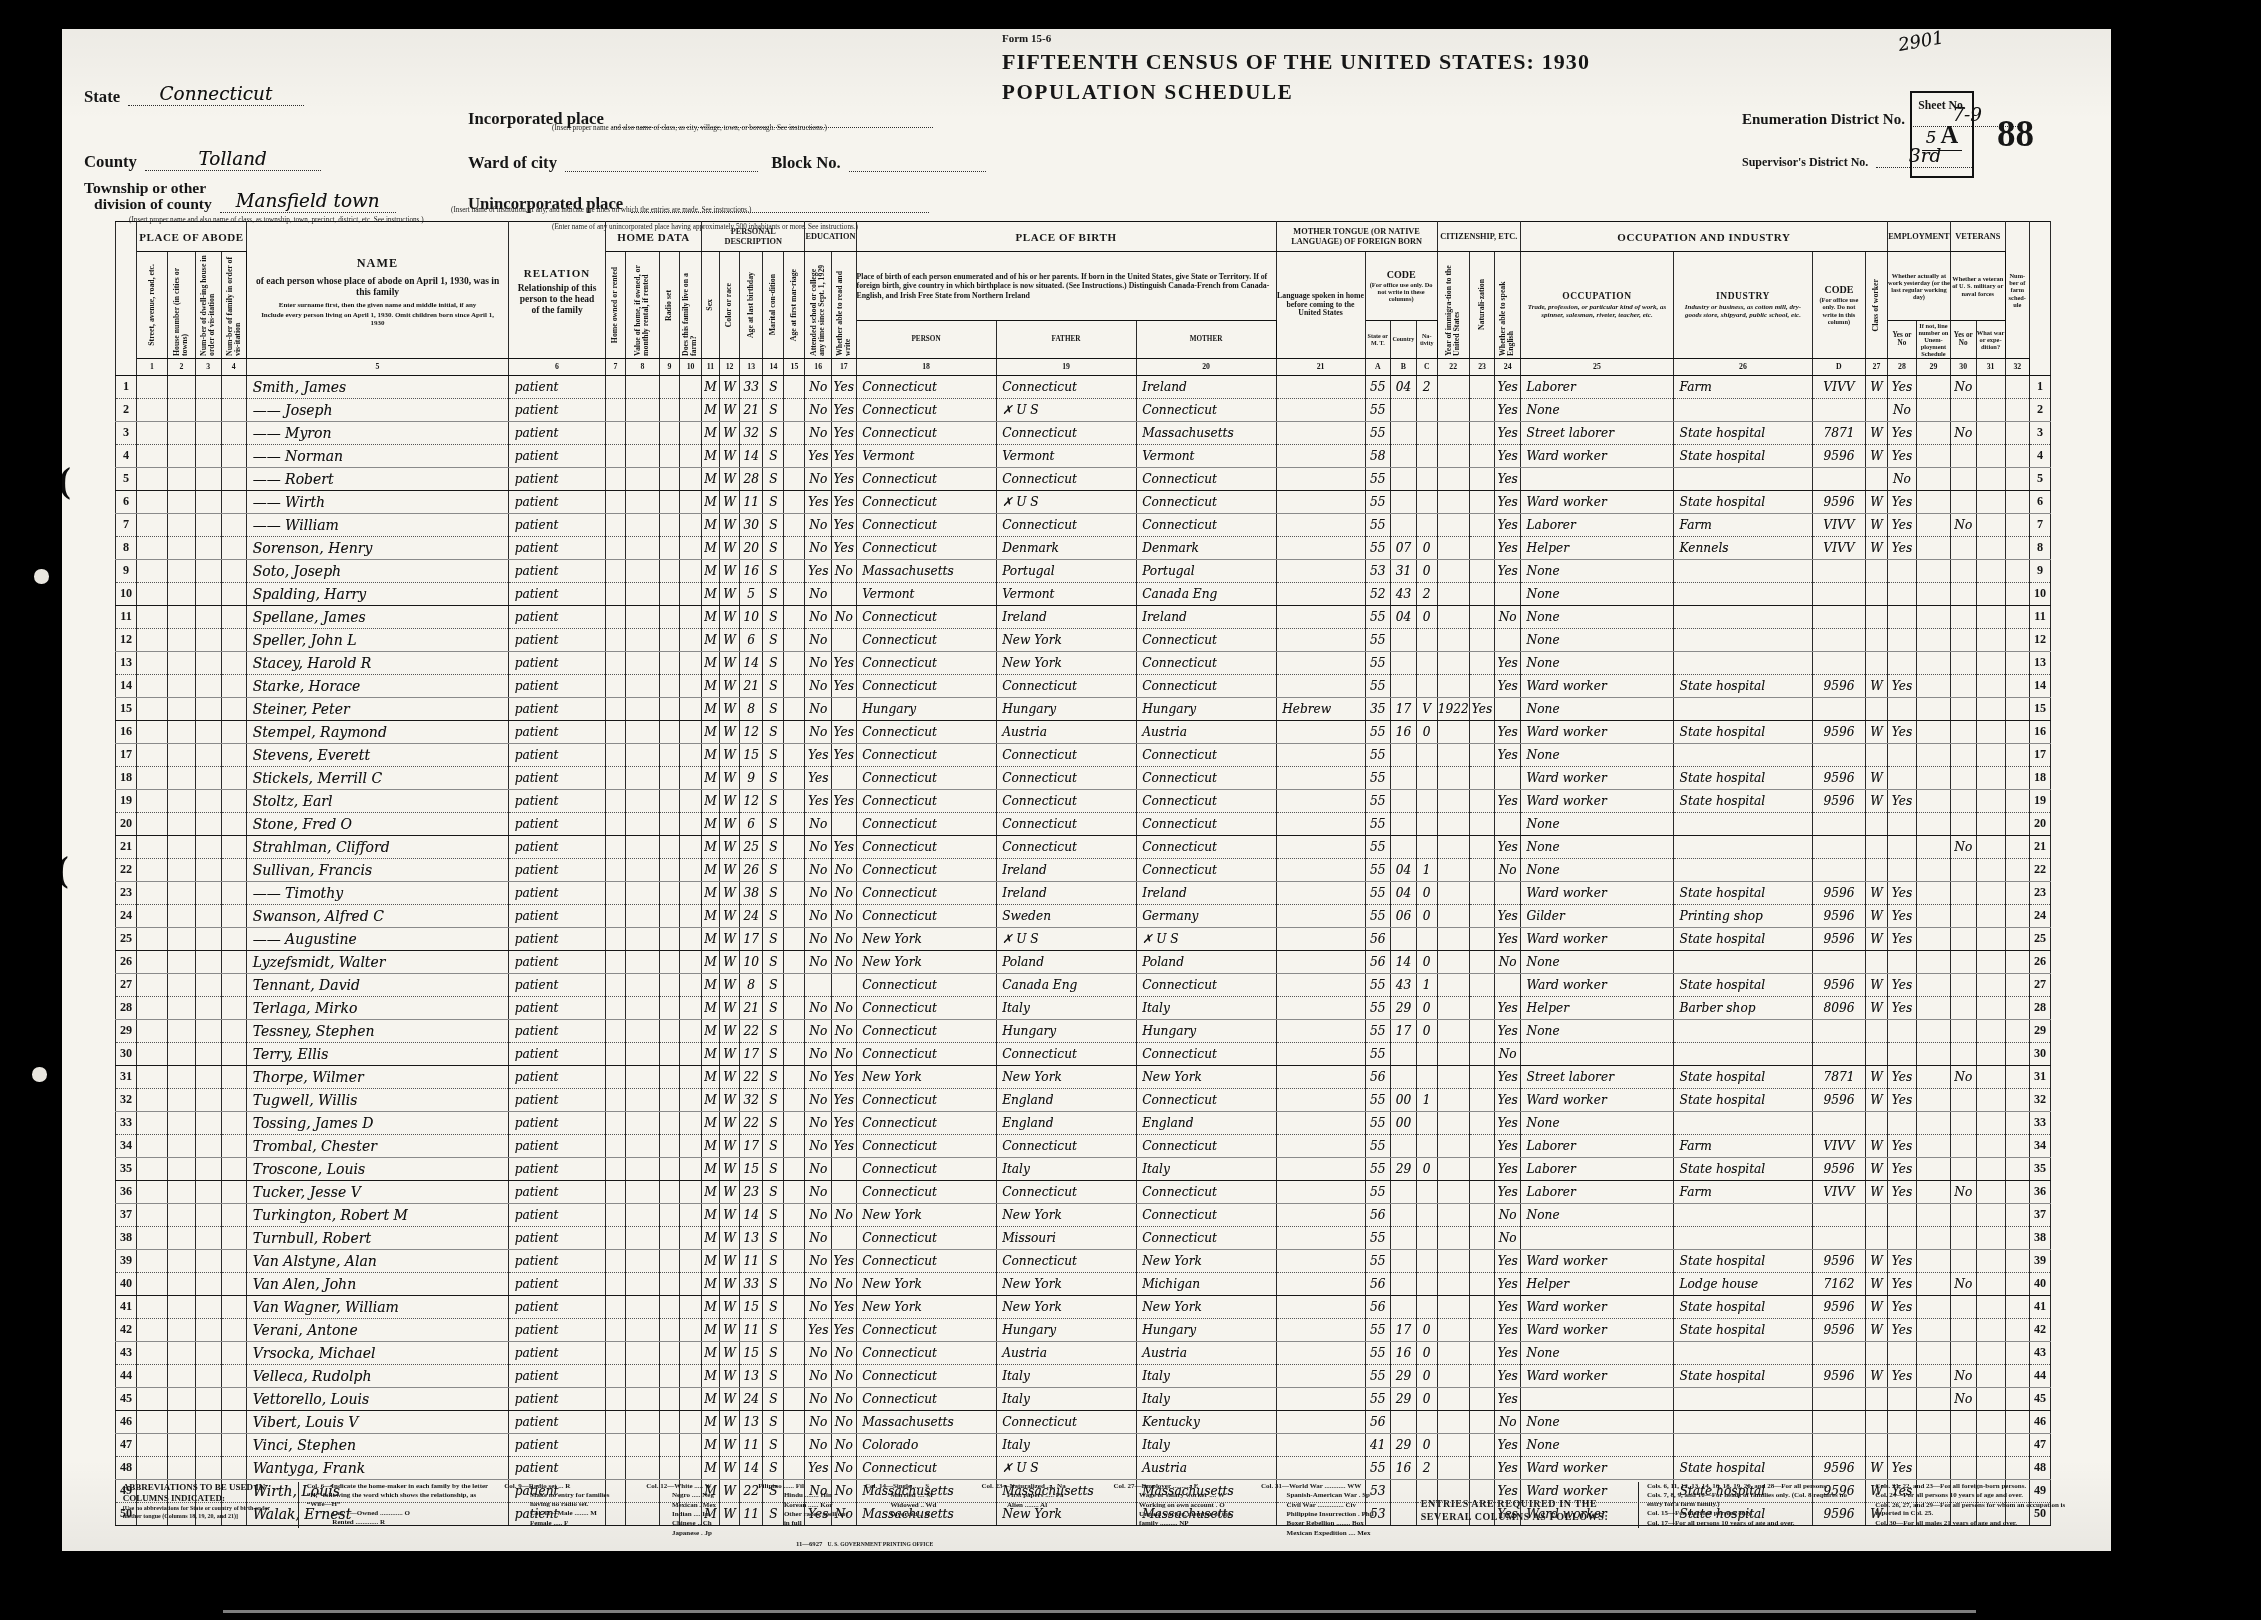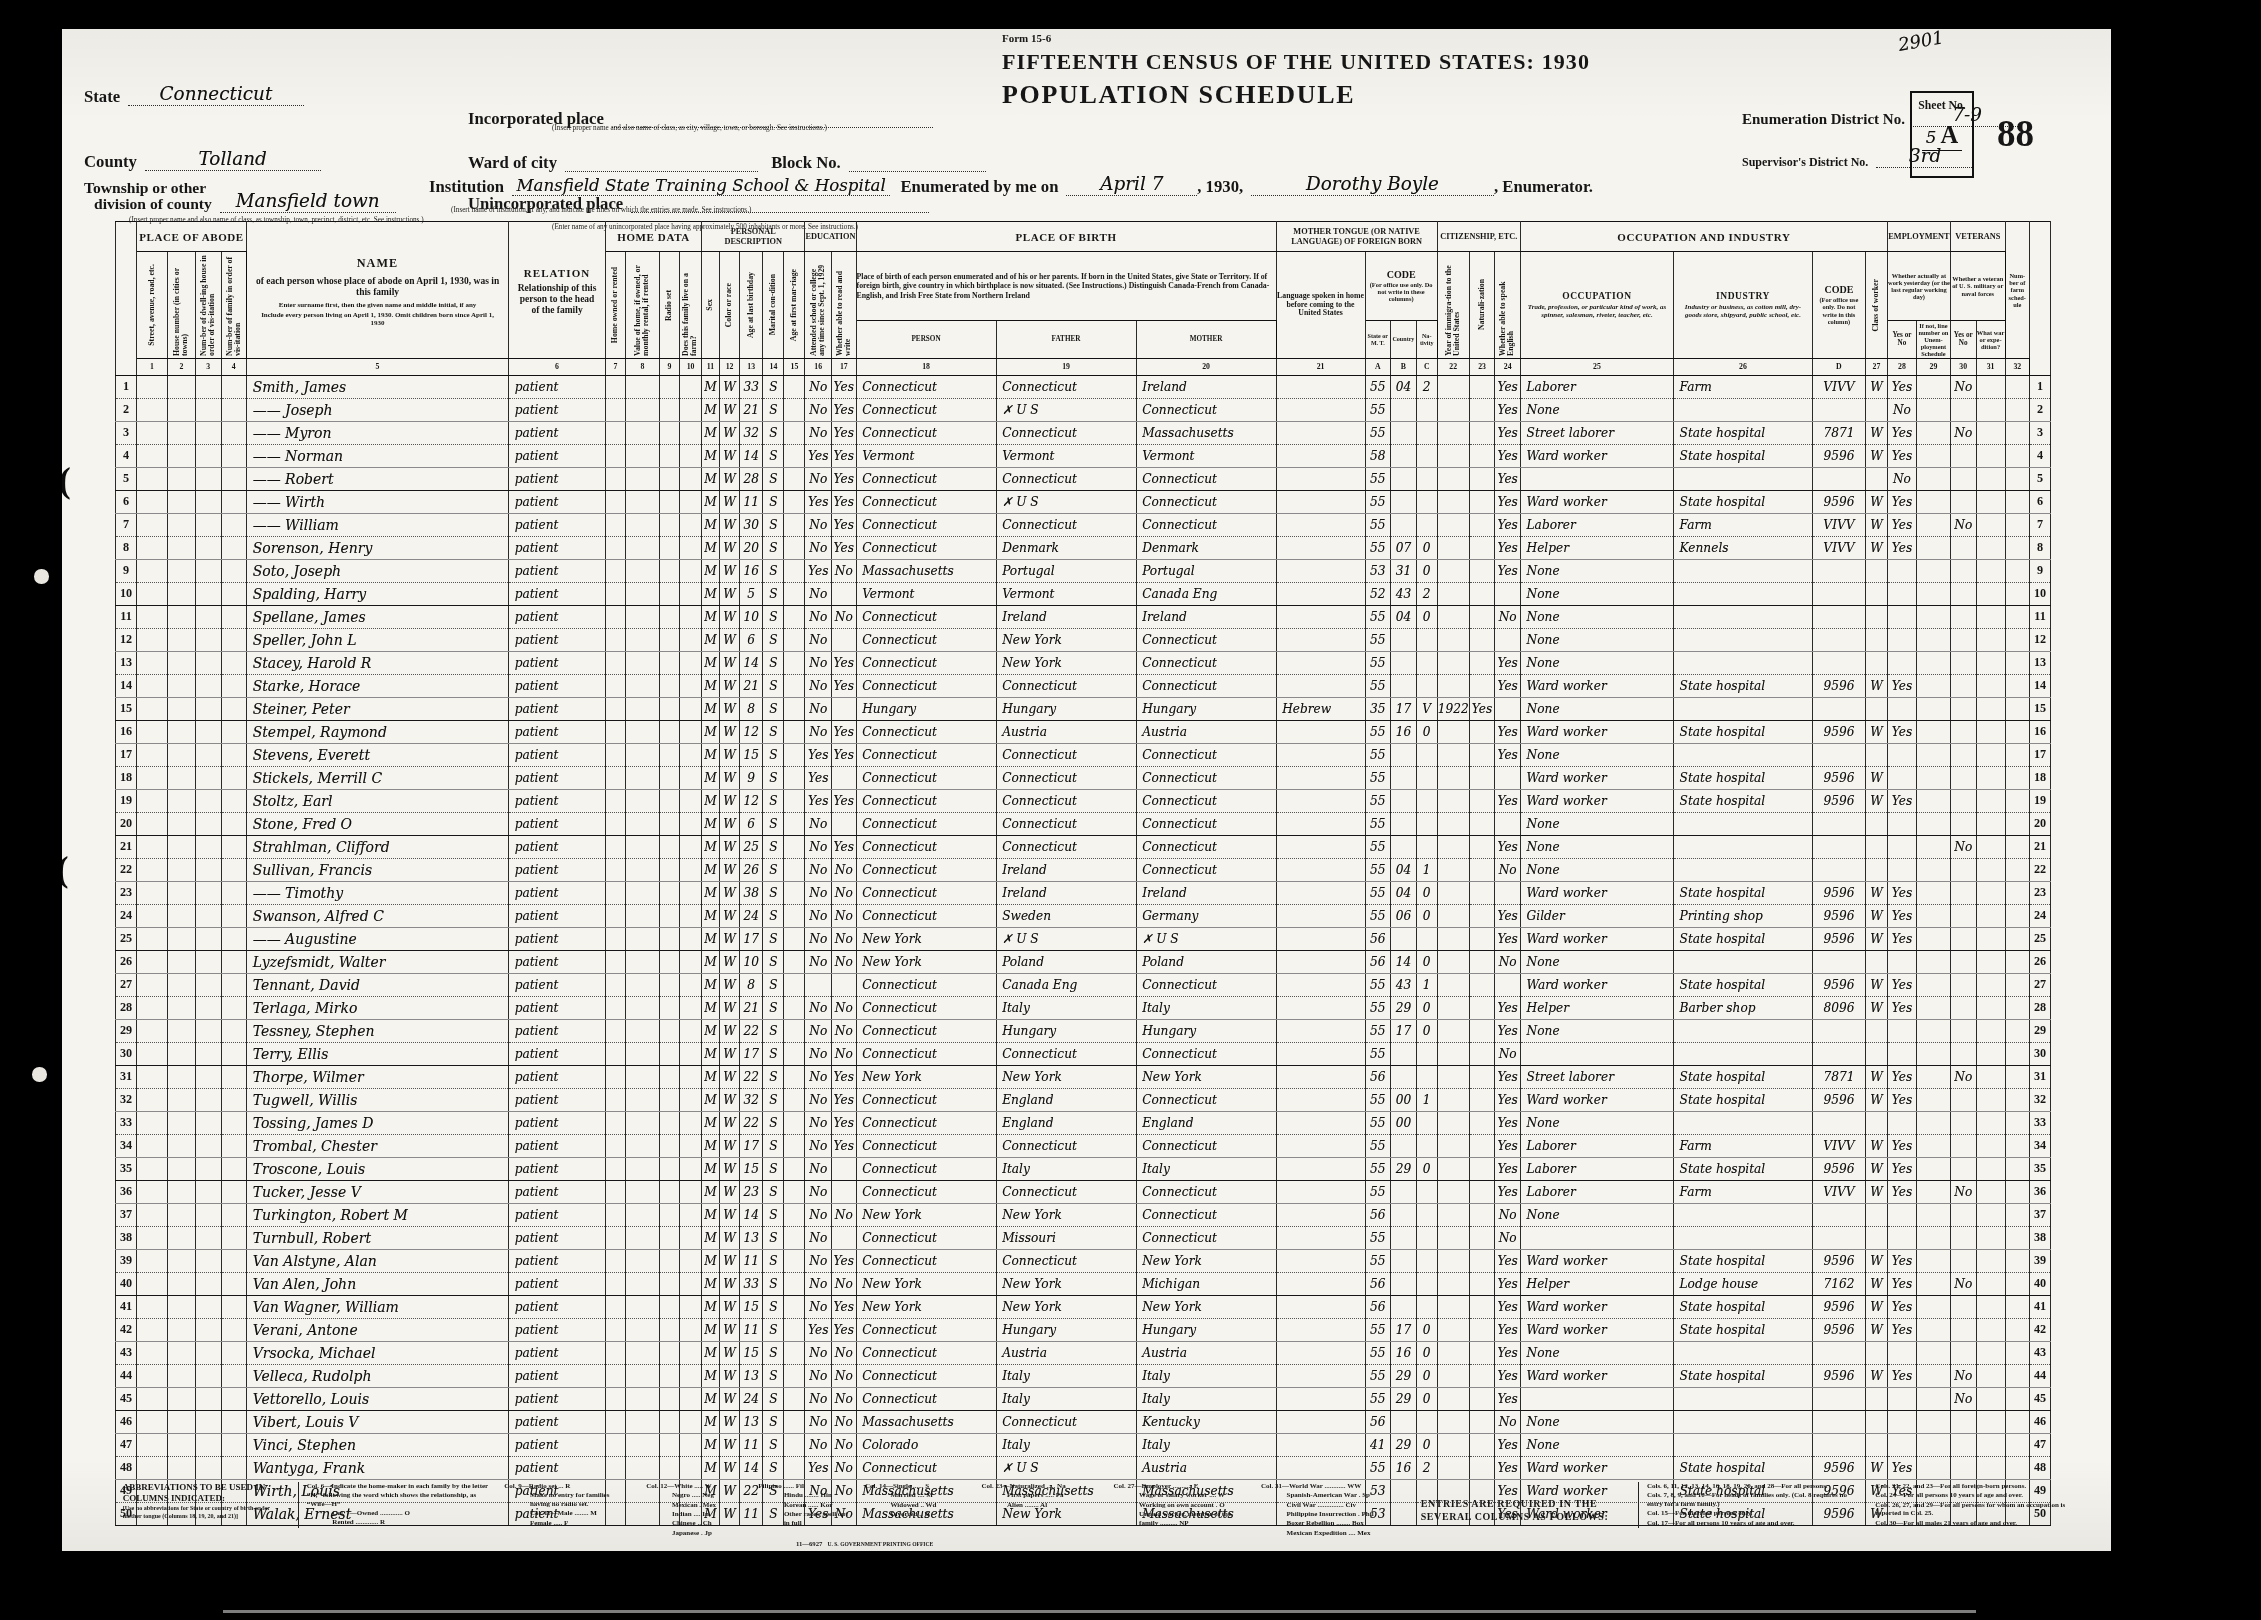--- a/index.html
+++ b/index.html
@@ -9,21 +9,21 @@
   
   .hole{position:absolute;width:14.5px;height:14.5px;background:#e9e6df;border-radius:50%;}
   .sliver{position:absolute;left:223px;top:1610px;width:1753px;height:2.8px;background:#9c9c9c;opacity:.8;}
   .edgemark{position:absolute;font-size:36px;color:#0c0c0c;font-weight:bold;}
   .hw{font-family:"DejaVu Serif",serif;font-style:italic;color:#101010;text-shadow:0 0 0.6px rgba(10,10,10,.35);white-space:nowrap;}
   .abs{position:absolute;}
   .formhead{left:940px;top:3.3px;width:807px;line-height:1.25;}
   .formhead .f1{font-size:11px;font-weight:bold;}
   .formhead .f2{font-size:15px;font-weight:bold;letter-spacing:0.6px;}
   .formhead .f3{font-size:22px;font-weight:bold;letter-spacing:1.1px;margin-top:2.2px;}
-  .formhead .f4{font-size:26px;font-weight:bold;letter-spacing:1.7px;margin-top:3.3px;}
+  .formhead .f4{font-size:21px;font-weight:bold;letter-spacing:1.7px;margin-top:3.3px;}
   .fline{position:absolute;display:flex;align-items:flex-end;white-space:nowrap;}
   .fline .lbl{font-size:16.7px;font-weight:bold;margin-right:7.8px;line-height:1.0;}
   .fline .lbl2{font-size:15.6px;font-weight:bold;margin-right:7.8px;line-height:1.05;}
   .fill{border-bottom:1.7px dotted #2c2c2c;text-align:center;font-size:18.4px;line-height:1.0;padding:0 4.5px 1.1px 4.5px;}
   .note{position:absolute;font-size:7.2px;color:#222;white-space:nowrap;}
   .sheetbox{position:absolute;left:1848px;top:62px;width:60px;height:83px;border:2.2px solid #111;text-align:center;}
   .sheetbox .sl{font-size:11.7px;font-weight:bold;margin-top:5.6px;}
   .sheetbox .sv{font-size:16.7px;margin-top:9px;border-bottom:1.7px solid #111;display:inline-block;padding:0 3.3px 1.1px 3.3px;}
   .sheetbox .sv .bigA{font-family:"Liberation Serif",serif;font-style:normal;font-weight:bold;font-size:24.5px;}
   .bignum{position:absolute;left:1935px;top:83px;font-size:37px;font-weight:bold;}
@@ -109,29 +109,20 @@
   </div>
   <div class="fline" style="left:406px;top:167px;">
     <span class="lbl">Unincorporated place</span>
     <span class="fill hw" style="min-width:289px;"></span>
   </div>
   <div class="note" style="left:490px;top:194px;">(Enter name of any unincorporated place having approximately 500 inhabitants or more.   See instructions.)</div>
 
   <div class="fline" style="left:389px;top:149px;left:389px;" hidden=""></div>
 
   <div class="fline" style="left:389px;top:149px;"></div>
-  <div class="fline" style="left:367px;top:146px;z-index:2;">
-    <span class="lbl">Institution</span>
-    <span class="fill hw" style="min-width:356px;font-size:16.7px;">Mansfield State Training School &amp; Hospital</span>
-    <span class="lbl" style="margin-left:10px;">Enumerated by me on</span>
-    <span class="fill hw" style="min-width:122px;">April 7</span>
-    <span class="lbl">, 1930,</span>
-    <span class="fill hw" style="min-width:234px;">Dorothy Boyle</span>
-    <span class="lbl">, Enumerator.</span>
-  </div>
   <div class="note" style="left:389px;top:177px;">(Insert name of institution, if any, and indicate the lines on which the entries are made.   See instructions.)</div>
 
   <div class="fline" style="left:1680px;top:77px;">
     <span class="lbl" style="font-size:15px;">Enumeration District No.</span>
     <span class="fill hw" style="min-width:100px;">7-9</span>
   </div>
   <div class="fline" style="left:1680px;top:118px;">
     <span class="lbl" style="font-size:12px;">Supervisor's District No.</span>
     <span class="fill hw" style="min-width:89px;">3rd</span>
   </div>

